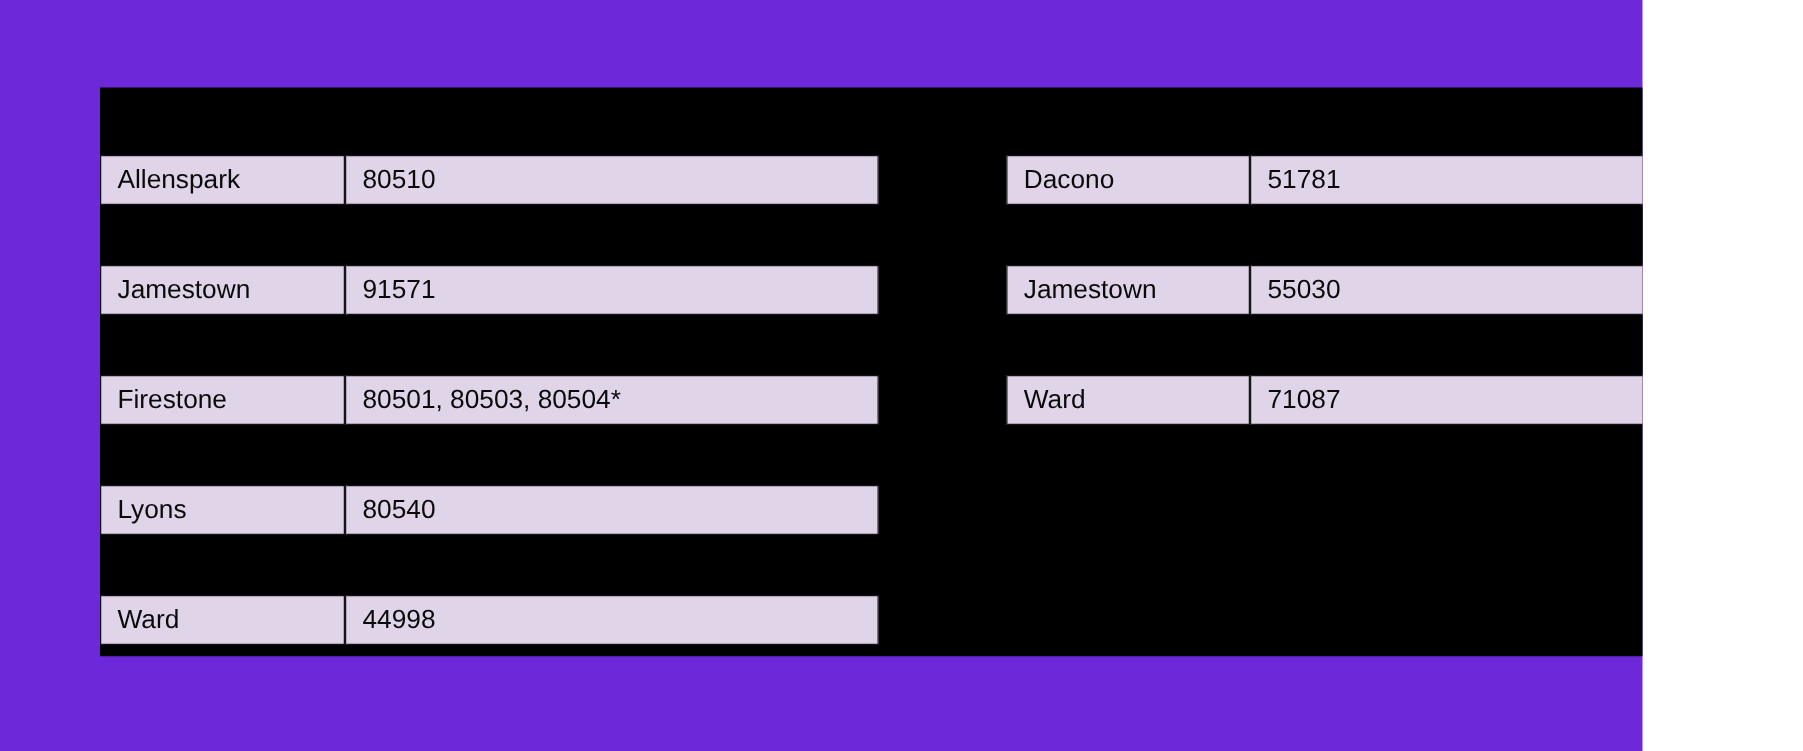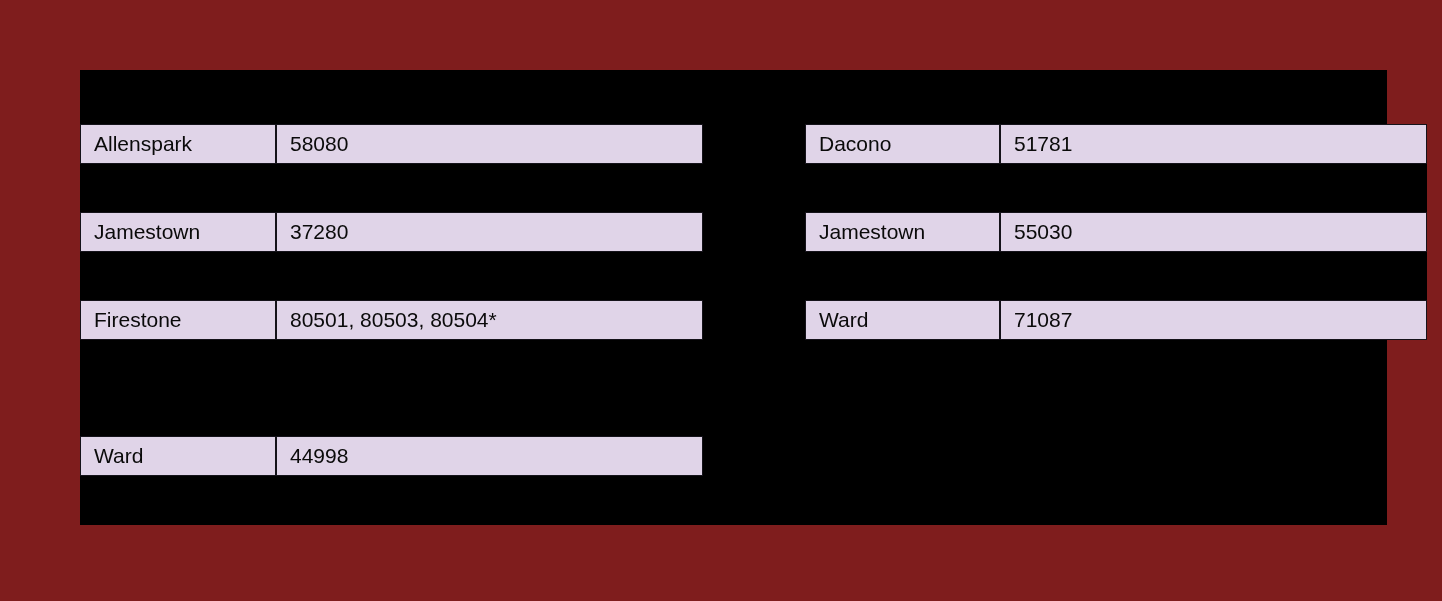--- a/index.html
+++ b/index.html
@@ -9,23 +9,23 @@
   }
   body {
     width: 1442px;
     height: 601px;
     font-family: "Liberation Sans", sans-serif;
     -webkit-font-smoothing: antialiased;
   }
 
   .page {
     position: relative;
-    width: 1442px;
+    width: 1314px;
     height: 601px;
-    background: #7f1d1d;
+    background: #6d28d9;
     overflow: hidden;
   }
 
   
   .panel {
     position: absolute;
     left: 80px;
     top: 70px;
     width: 1307px;
     height: 455px;
@@ -97,41 +97,45 @@
   <div class="panel"></div>
 
   <table class="zip-table left">
     <colgroup>
       <col class="c-city">
       <col class="c-zip">
     </colgroup>
     <tbody>
       <tr>
         <td class="cell cell-city">Allenspark</td>
-        <td class="cell cell-zip">58080</td>
+        <td class="cell cell-zip">80510</td>
       </tr>
       <tr class="spacer-row">
         <td></td>
         <td></td>
       </tr>
       <tr>
         <td class="cell cell-city">Jamestown</td>
-        <td class="cell cell-zip">37280</td>
+        <td class="cell cell-zip">91571</td>
       </tr>
       <tr class="spacer-row">
         <td></td>
         <td></td>
       </tr>
       <tr>
         <td class="cell cell-city">Firestone</td>
         <td class="cell cell-zip">80501, 80503, 80504*</td>
       </tr>
       <tr class="spacer-row">
         <td></td>
         <td></td>
+      </tr>
+      <tr>
+        <td class="cell cell-city">Lyons</td>
+        <td class="cell cell-zip">80540</td>
       </tr>
       <tr class="spacer-row">
         <td></td>
         <td></td>
       </tr>
       <tr>
         <td class="cell cell-city">Ward</td>
         <td class="cell cell-zip">44998</td>
       </tr>
     </tbody>

